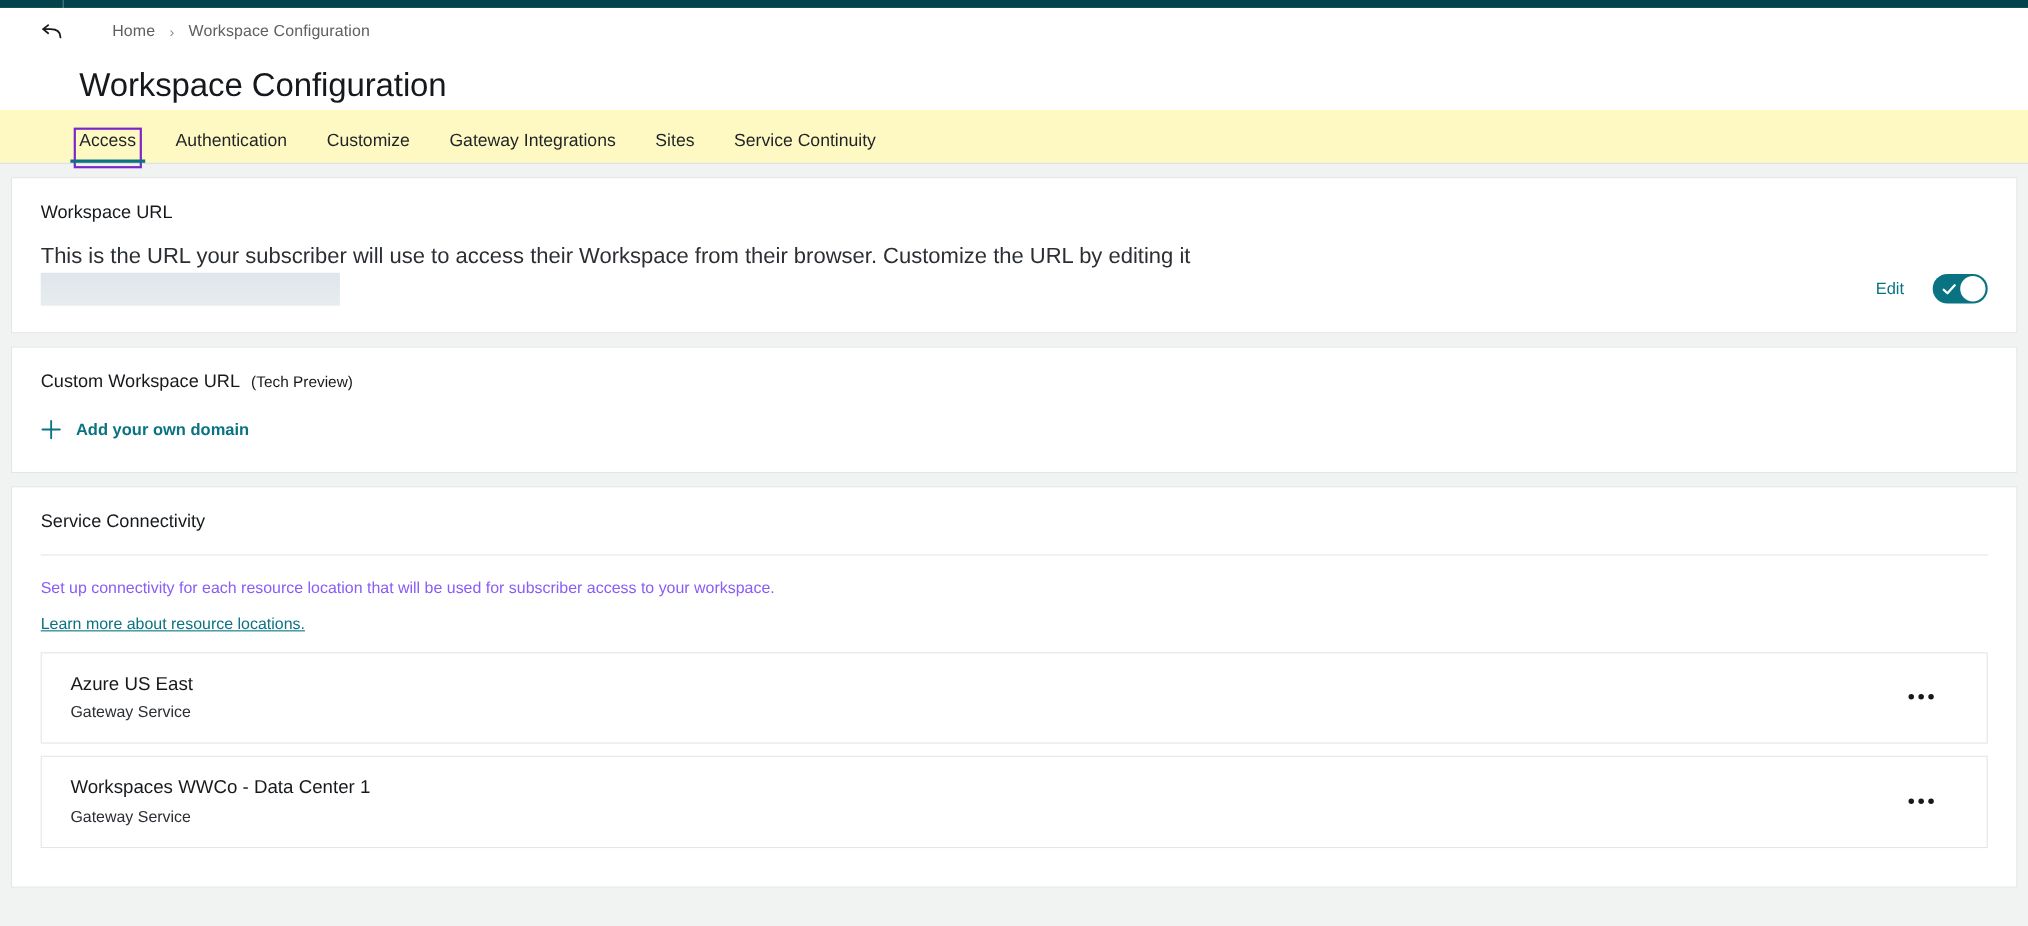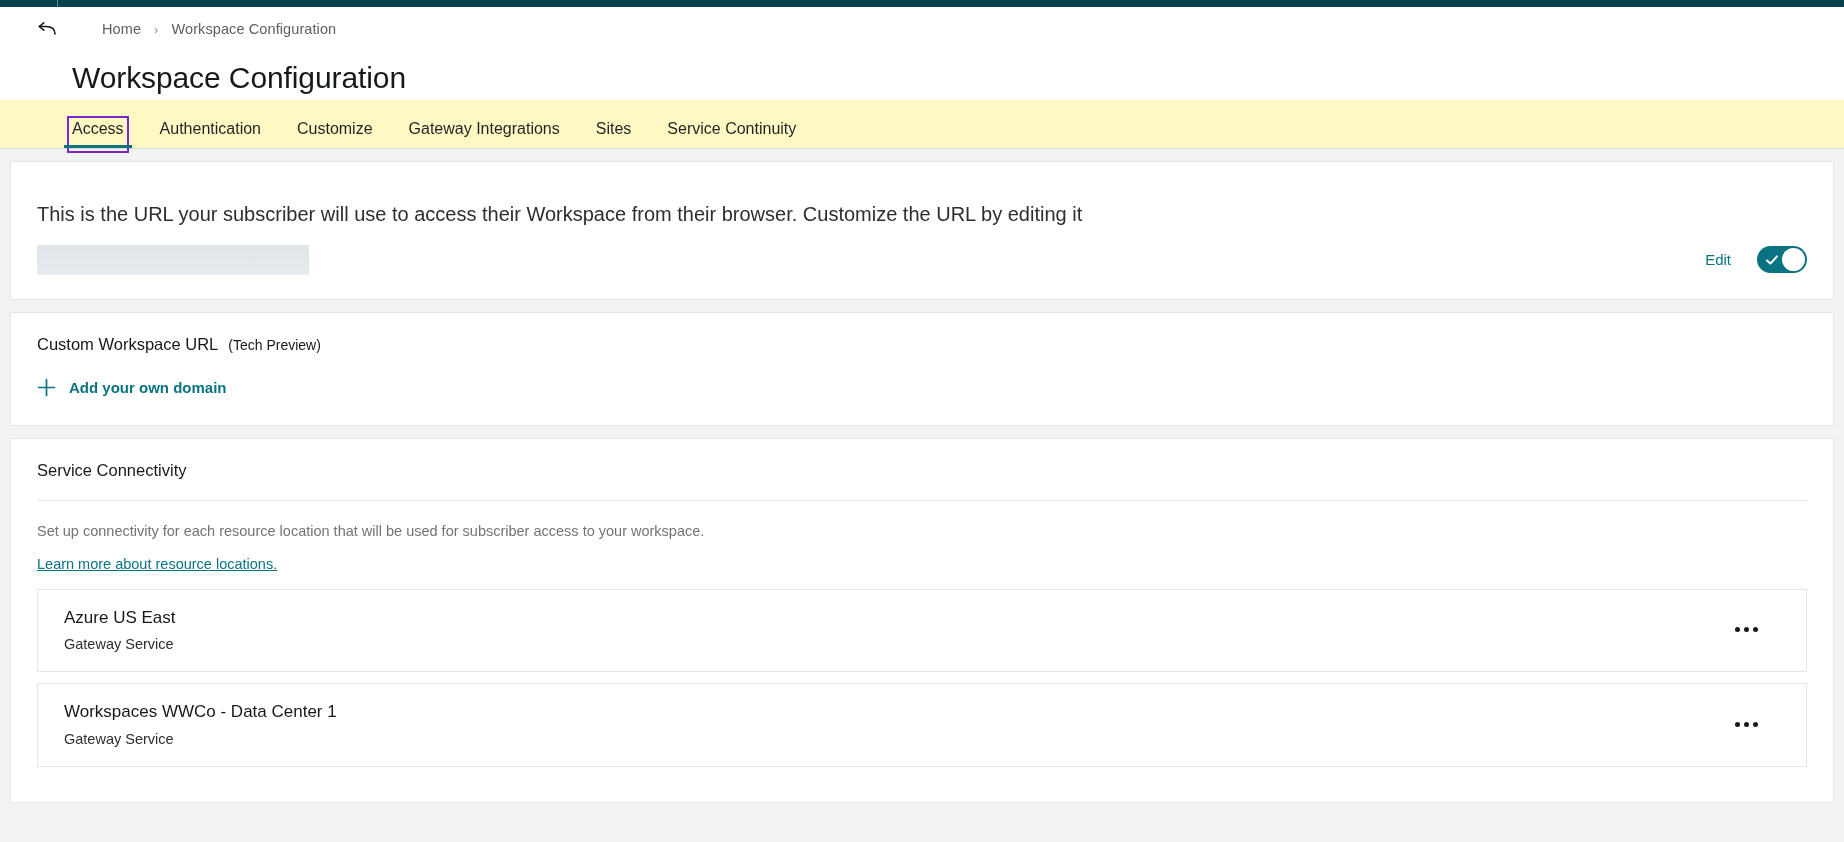--- a/index.html
+++ b/index.html
@@ -152,21 +152,20 @@
     color: #2b2f33;
     margin-top: 16px;
     line-height: 1.45;
   }
 
   
   .url-row {
     display: flex;
     align-items: center;
     justify-content: space-between;
-    margin-top: 16px;
   }
   .url-redacted {
     width: 272px;
     height: 30px;
     background: linear-gradient(180deg, #dfe5ea 0%, #e7ecef 100%);
     border-radius: 1px;
   }
   .url-actions {
     display: flex;
     align-items: center;
@@ -223,21 +222,21 @@
   }
 
   
   .section-divider {
     height: 1px;
     background: #e3e5e6;
     margin: 20px 0 0 0;
   }
   .ext-desc {
     font-size: 14.5px;
-    color: #737373;
+    color: #8b5cf6;
     margin-top: 22px;
   }
   .learn-link {
     display: inline-block;
     font-size: 14.5px;
     color: #0a7382;
     text-decoration: underline;
     margin-top: 17px;
     cursor: pointer;
   }
@@ -328,20 +327,23 @@
       <span>Service Continuity</span>
     </div>
   </div>
   <div class="tabs-underline"></div>
 </div>
 
 <div class="page-body">
 
   <div class="card">
     <div class="card-inner">
+      <div class="card-title">
+        <span>Workspace URL</span>
+      </div>
       <div class="card-desc">This is the URL your subscriber will use to access their Workspace from their browser. Customize the URL by editing it</div>
 
       <div class="url-row">
         <div class="url-redacted"></div>
 
         <div class="url-actions">
           <a class="edit-link" href="#">Edit</a>
           <div class="toggle">
             <svg class="check" viewBox="0 0 14 14">
               <path d="M2 7.4 L5.4 10.6 L12 3.4" stroke="#ffffff" stroke-width="2.1" fill="none" stroke-linecap="round" stroke-linejoin="round"></path>

